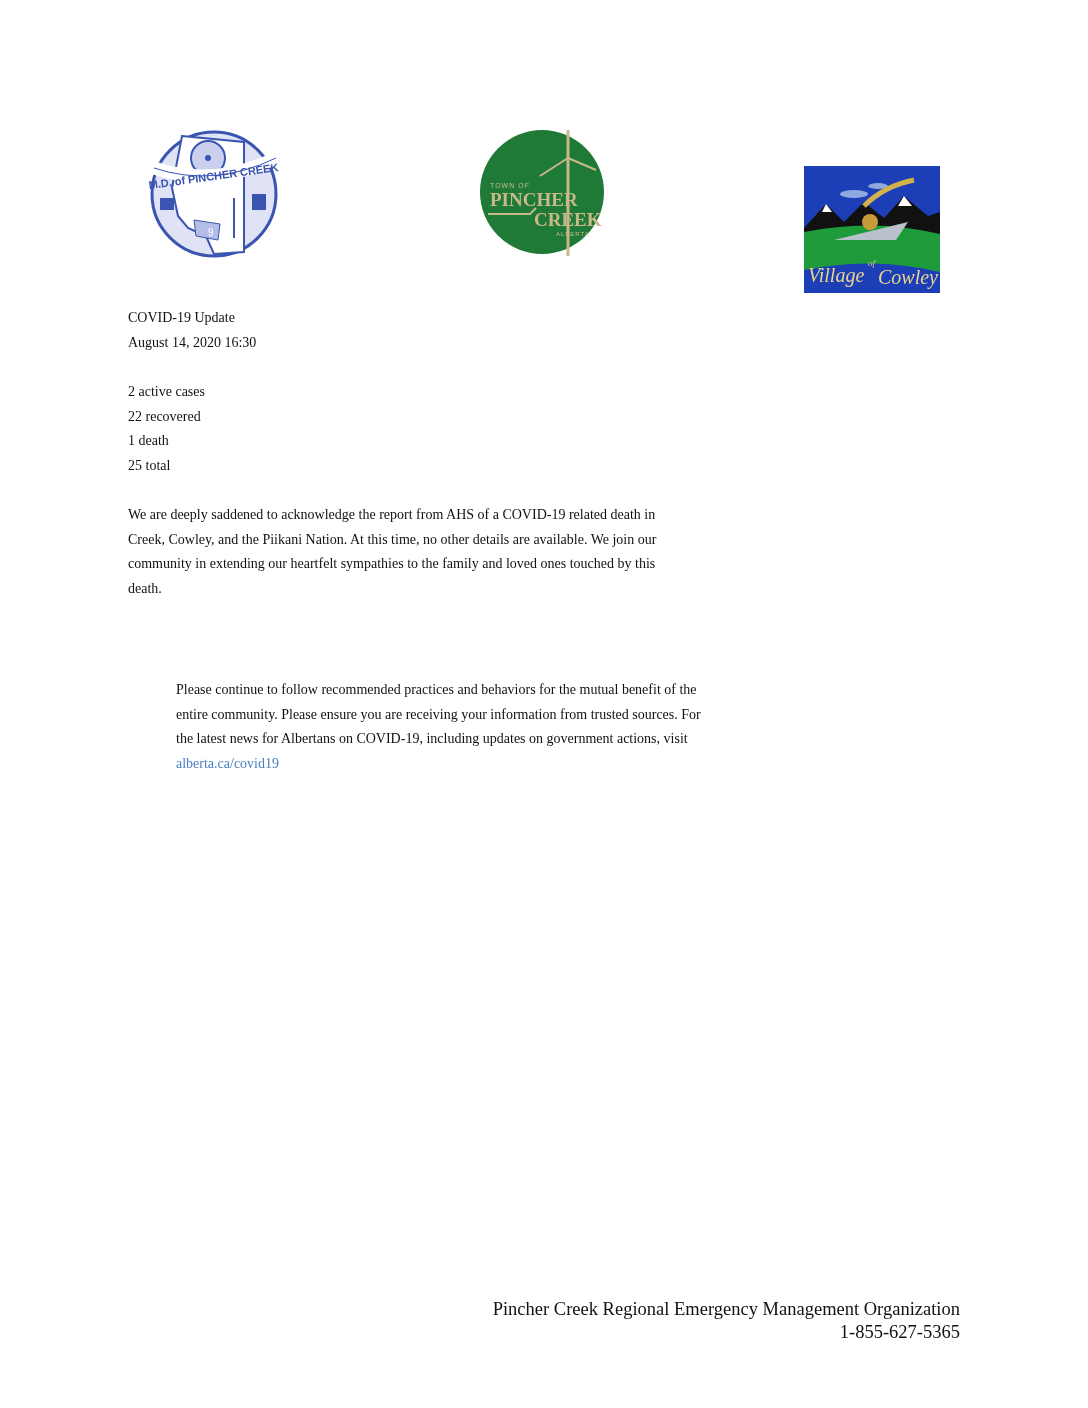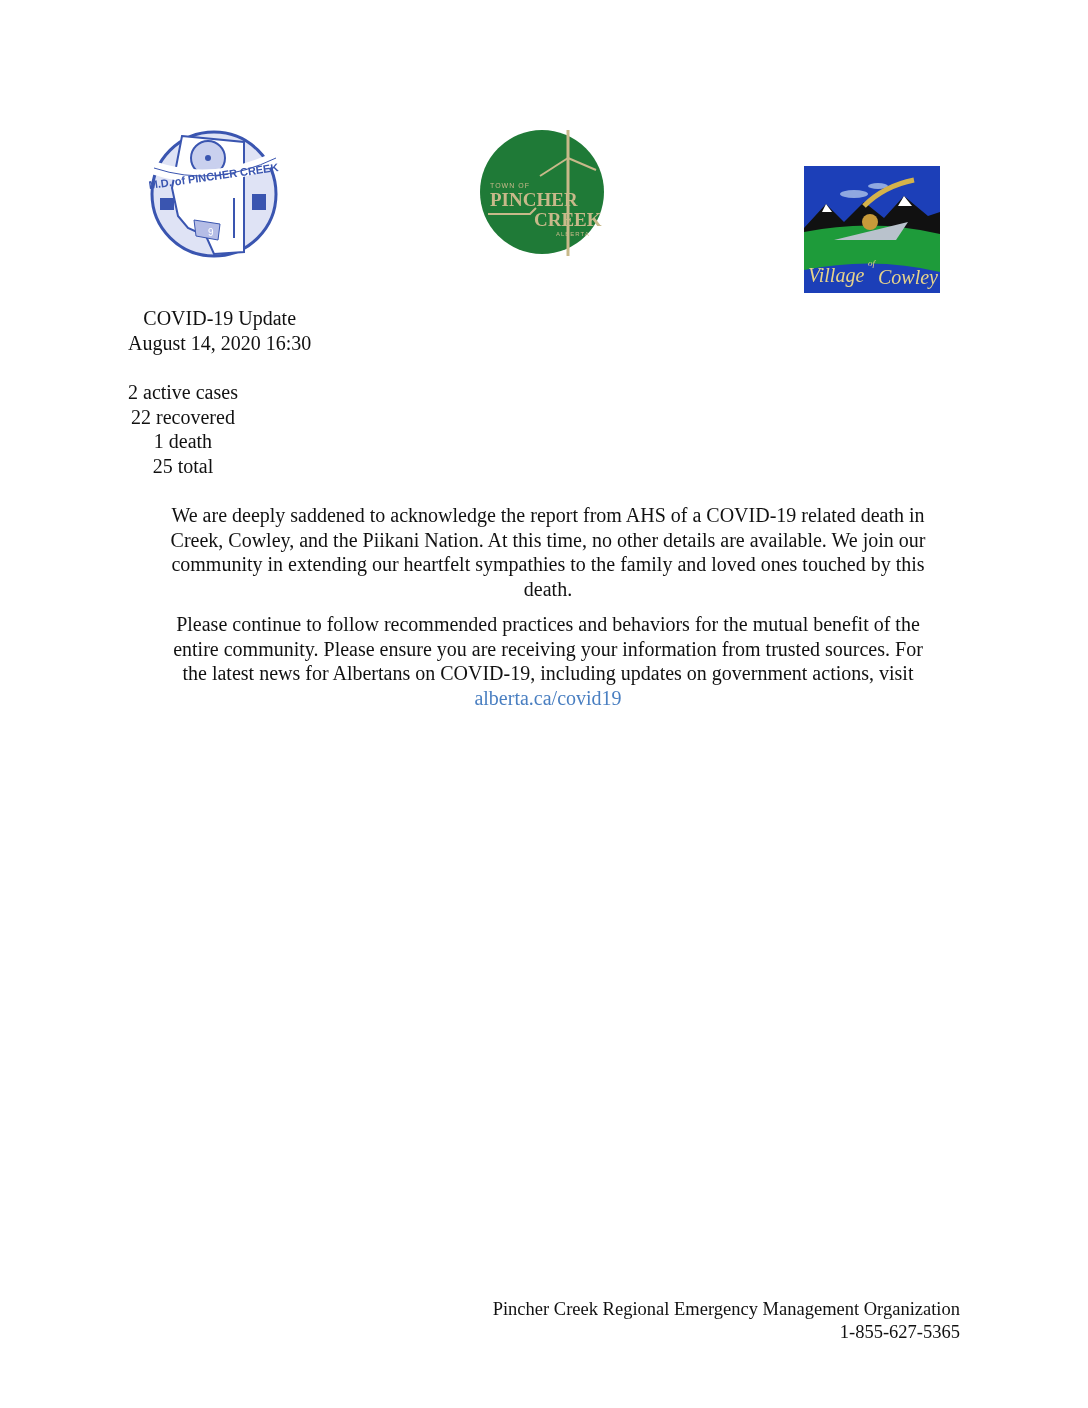--- a/index.html
+++ b/index.html
@@ -12,28 +12,27 @@
     color: #111111;
   }
   .logo { position: absolute; }
   #logo-md { left: 148px; top: 128px; width: 132px; height: 130px; }
   #logo-town { left: 478px; top: 128px; width: 130px; height: 130px; }
   #logo-cowley { left: 804px; top: 130px; width: 152px; height: 127px; margin-top: 36px; }
 
   .text-block {
     position: absolute;
     left: 128px;
-    font-size: 20px;
+    font-size: 14px;
     line-height: 24.5px;
-    text-align: center;
   }
   #header-block { top: 306px; }
   #stats-block { top: 380px; }
   #para1 { top: 503px; width: 840px; }
-  #para2 { top: 612px; width: 840px; }
+  #para2 { top: 678px; width: 840px; margin-left: 48px; }
   .line { display: block; white-space: nowrap; }
   .link { color: #4a7fc1; text-decoration: none; }
 
   #footer {
     position: absolute;
     right: 128px;
     top: 1298px;
     text-align: right;
     font-family: Liberation Serif, serif;
     font-size: 18.5px;

